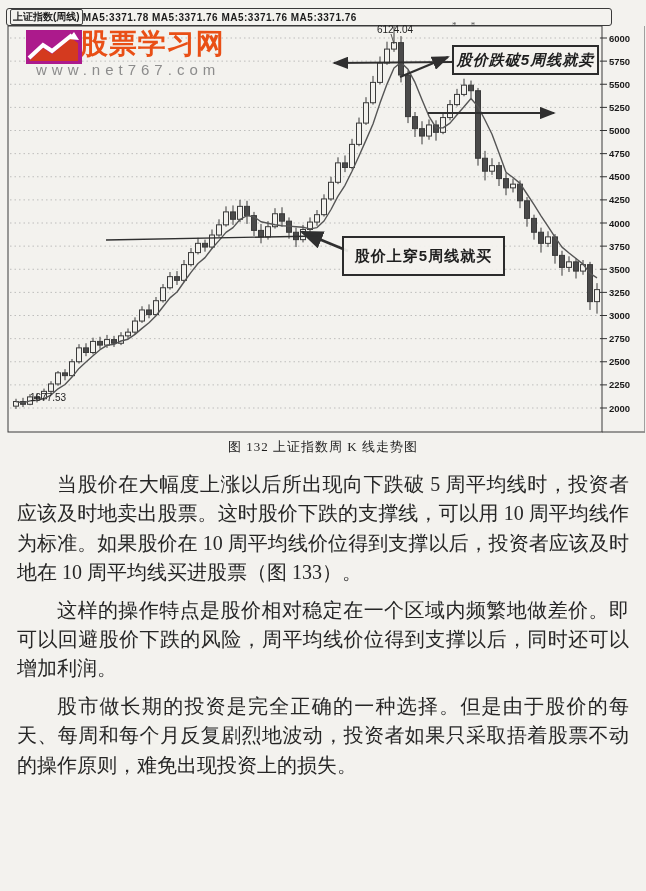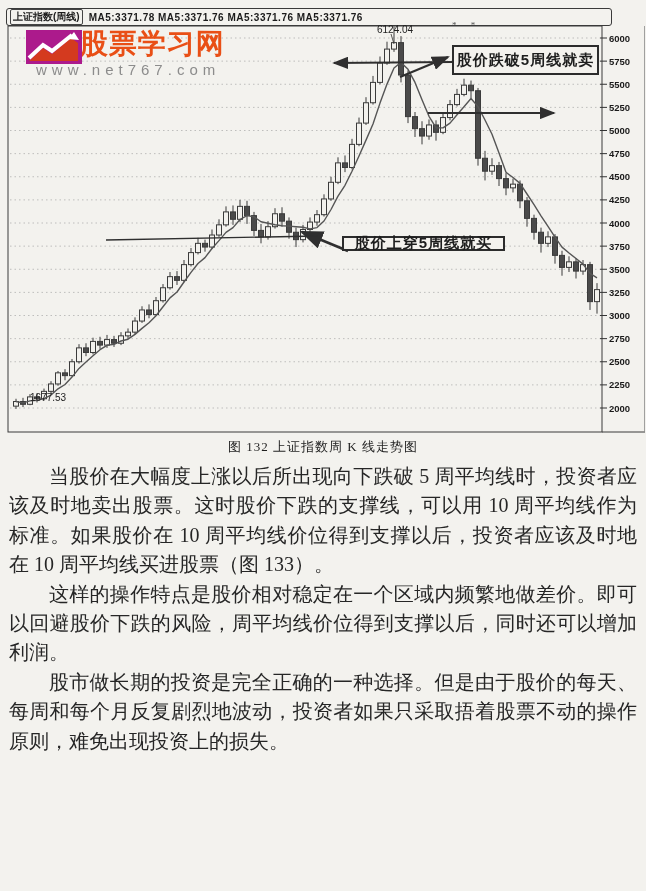--- a/index.html
+++ b/index.html
@@ -13,21 +13,21 @@
   .chart-wrap{position:relative;width:646px;height:436px;}
   .chart-wrap svg{position:absolute;left:0;top:0;}
   .title-bar{
     position:absolute;left:6px;top:8px;width:606px;height:18px;
     border:1px solid #3a3a3a;border-radius:3px;
     display:flex;align-items:center;
     font-family:"Liberation Sans", sans-serif;
     font-size:10px;font-weight:700;color:#1b1b1b;
     padding-left:3px;box-sizing:border-box;white-space:nowrap;overflow:hidden;
   }
-  .title-symbol{border:1px solid #444;padding:0 2px;margin-right:6px;border-radius:2px;}
+  .title-symbol{border:1px solid #444;padding:0 2px;border-radius:2px;}
   .title-ma{letter-spacing:.5px;}
   .logo{position:absolute;left:26px;top:30px;z-index:5;}
   .logo-row{display:flex;align-items:center;}
   .logo-mark{width:56px;height:34px;background:#ac1a8c;display:block;}
   .logo-text{
     font-family:"Liberation Sans", sans-serif;font-weight:700;
     font-size:28px;color:#e94f16;margin-left:4px;line-height:1;
     letter-spacing:1px;
   }
   .logo-url{
@@ -40,29 +40,29 @@
   }
   .deco-marks{position:absolute;left:452px;top:20px;font-size:9px;color:#555;letter-spacing:6px;}
   .annot-box{
     position:absolute;z-index:6;
     border:2px solid #2c2c2c;background:rgba(243,242,238,.93);
     display:flex;align-items:center;justify-content:center;
     font-family:"Liberation Sans", sans-serif;
     font-weight:700;font-size:15px;color:#1e1e1e;letter-spacing:1px;
     box-sizing:border-box;white-space:nowrap;
   }
-  .annot-sell{left:452px;top:45px;width:147px;height:30px;}
-  .annot-buy{left:342px;top:236px;width:163px;height:15px;}
+  .annot-sell{left:452px;top:45px;width:147px;height:30px;font-style:italic;}
+  .annot-buy{left:342px;top:236px;width:163px;height:40px;}
   .caption{
     text-align:center;font-size:13px;color:#1f1f1f;letter-spacing:1px;
     margin-top:2px;
   }
   .text-block{padding:6px 9px 0 9px;}
   .text-block p{
-    margin:0;text-indent:2em;
+    margin:8px;text-indent:2em;
     font-size:20px;line-height:29.4px;
     text-align:justify;
   }
 </style>
 </head>
 <body>
 
 <div class="chart-wrap">
 
   <svg id="chart-svg" width="646" height="436" viewBox="0 0 646 436">

